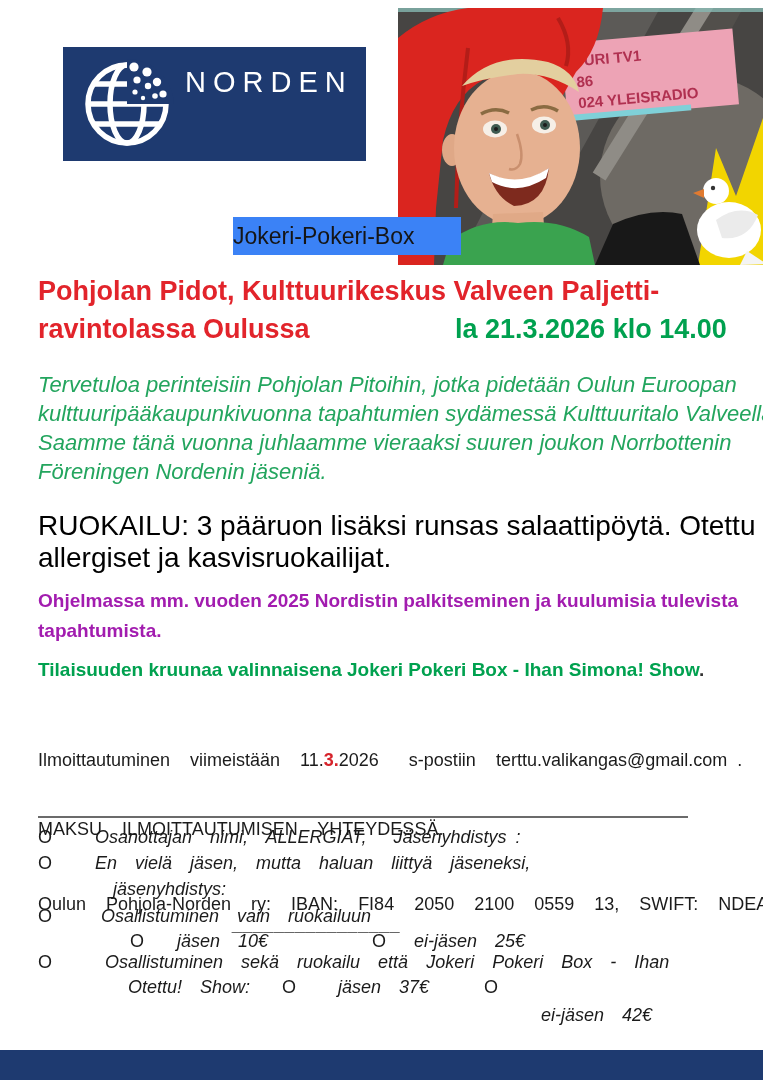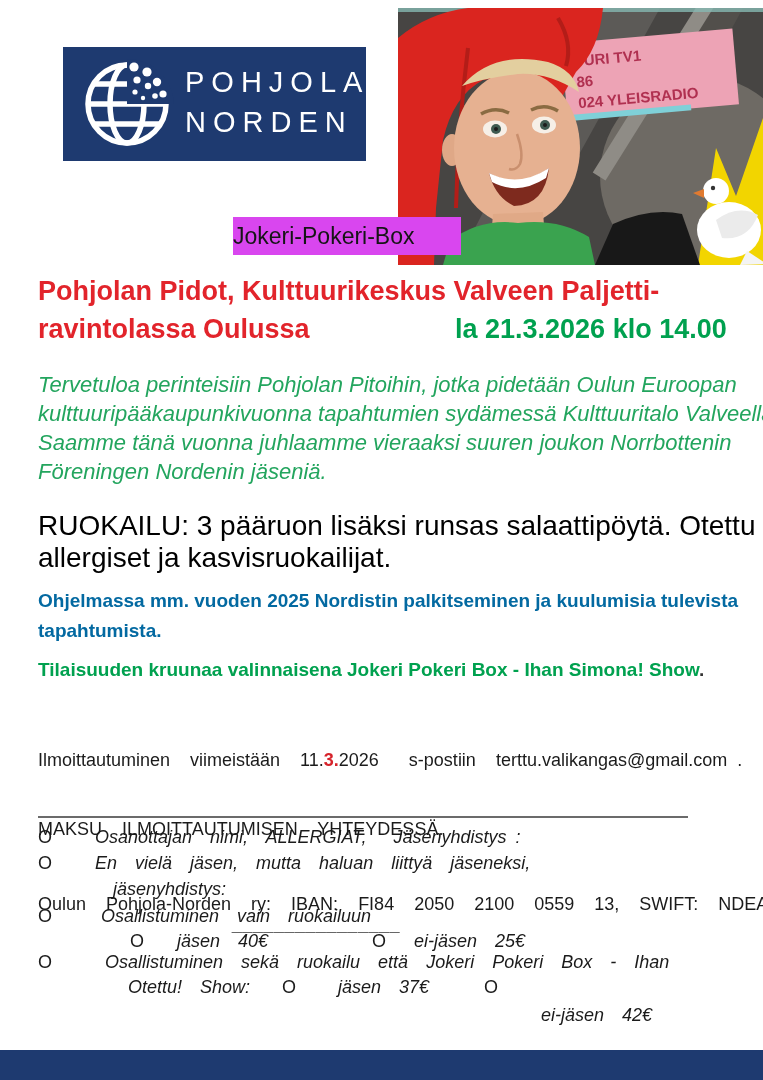--- a/index.html
+++ b/index.html
@@ -10,37 +10,37 @@
   }
   .abs{position:absolute;}
 
   
   #logo-box{left:63px;top:47px;width:303px;height:114px;background:#1e3a70;}
   #logo-text{position:absolute;left:122px;top:15px;color:#fff;
     font-size:29px;letter-spacing:7px;line-height:40px;font-weight:400;}
 
   
   #photo{left:398px;top:8px;width:365px;height:257px;}
-  #caption{left:233px;top:217px;width:228px;height:38px;background:#d946ef;
+  #caption{left:233px;top:217px;width:228px;height:38px;background:#3b82f6;
     color:#151515;font-size:23px;line-height:38px;z-index:5;}
 
   
   .h-red{color:#e2242b;font-weight:bold;font-size:27px;white-space:pre;}
   #title-line1{left:38px;top:276px;}
   #title-line2{left:38px;top:314px;}
   #title-datetime{left:455px;top:314px;color:#00a14f;font-weight:bold;
     font-size:27px;white-space:pre;}
 
   #intro{left:38px;top:370px;color:#23a55e;font-style:italic;font-size:22px;
     line-height:29px;white-space:pre;}
 
   #meal{left:38px;top:510px;color:#000000;font-weight:normal;font-size:28px;
     line-height:32px;white-space:pre;}
 
-  #program{left:38px;top:586px;color:#0369a1;font-weight:bold;font-size:19px;
+  #program{left:38px;top:586px;color:#a21caf;font-weight:bold;font-size:19px;
     line-height:30px;white-space:pre;}
 
   #highlight{left:38px;top:659px;color:#00a14f;font-weight:bold;font-size:19px;
     white-space:pre;}
   #highlight .period{color:#333;}
 
   
   #registration{left:38px;top:703px;color:#1b1b1b;font-size:18px;
     line-height:23px;word-spacing:5px;white-space:pre;}
   #registration .red{color:#d6232b;font-weight:bold;}
@@ -74,21 +74,20 @@
       <circle cx="80" cy="27" r="4.2"></circle>
       <circle cx="86" cy="39" r="3.6"></circle>
       <circle cx="60" cy="25" r="3.6"></circle>
       <circle cx="71" cy="31" r="3.2"></circle>
       <circle cx="78" cy="41" r="2.8"></circle>
       <circle cx="58" cy="37" r="2.6"></circle>
       <circle cx="66" cy="43" r="2.2"></circle>
     </g>
   </svg>
   <div id="logo-text">
-    <div>POHJOLA</div>
     <div>NORDEN</div>
   </div>
 </div>
 
 <svg class="abs" id="photo" viewBox="0 0 365 257">
   <rect width="365" height="257" fill="#474543"></rect>
   <polygon points="190,0 262,0 120,257 58,257" fill="#5c5a57"></polygon>
   <polygon points="300,0 345,0 252,170 225,140" fill="#524f4b"></polygon>
   <circle cx="302" cy="168" r="100" fill="#6e6a64"></circle>
   <rect x="252" y="-25" width="15" height="210" transform="rotate(32 259 75)" fill="#8f8c86"></rect>
@@ -170,21 +169,21 @@
 <span class="abs marker" style="left:38px;top:853px;">O</span>
 <span class="abs frm" style="left:95px;top:853px;">En  vielä  jäsen,  mutta  haluan  liittyä  jäseneksi,</span>
 
 <span class="abs frm" style="left:113px;top:879px;">jäsenyhdistys:</span>
 <span class="abs frm blank" style="left:233px;top:879px;">________________</span>
 
 <span class="abs marker" style="left:38px;top:906px;">O</span>
 <span class="abs frm" style="left:101px;top:906px;">Osallistuminen  vain  ruokailuun</span>
 
 <span class="abs marker" style="left:130px;top:931px;">O</span>
-<span class="abs frm" style="left:177px;top:931px;">jäsen  40€</span>
+<span class="abs frm" style="left:177px;top:931px;">jäsen  10€</span>
 <span class="abs marker" style="left:372px;top:931px;">O</span>
 <span class="abs frm" style="left:414px;top:931px;">ei-jäsen  25€</span>
 
 <span class="abs marker" style="left:38px;top:952px;">O</span>
 <span class="abs frm" style="left:105px;top:952px;">Osallistuminen  sekä  ruokailu  että  Jokeri  Pokeri  Box  -  Ihan</span>
 
 <span class="abs frm" style="left:128px;top:977px;">Otettu!  Show:</span>
 <span class="abs marker" style="left:282px;top:977px;">O</span>
 <span class="abs frm" style="left:320px;top:977px;margin-left:18px;">jäsen  37€</span>
 <span class="abs marker" style="left:484px;top:977px;">O</span>

